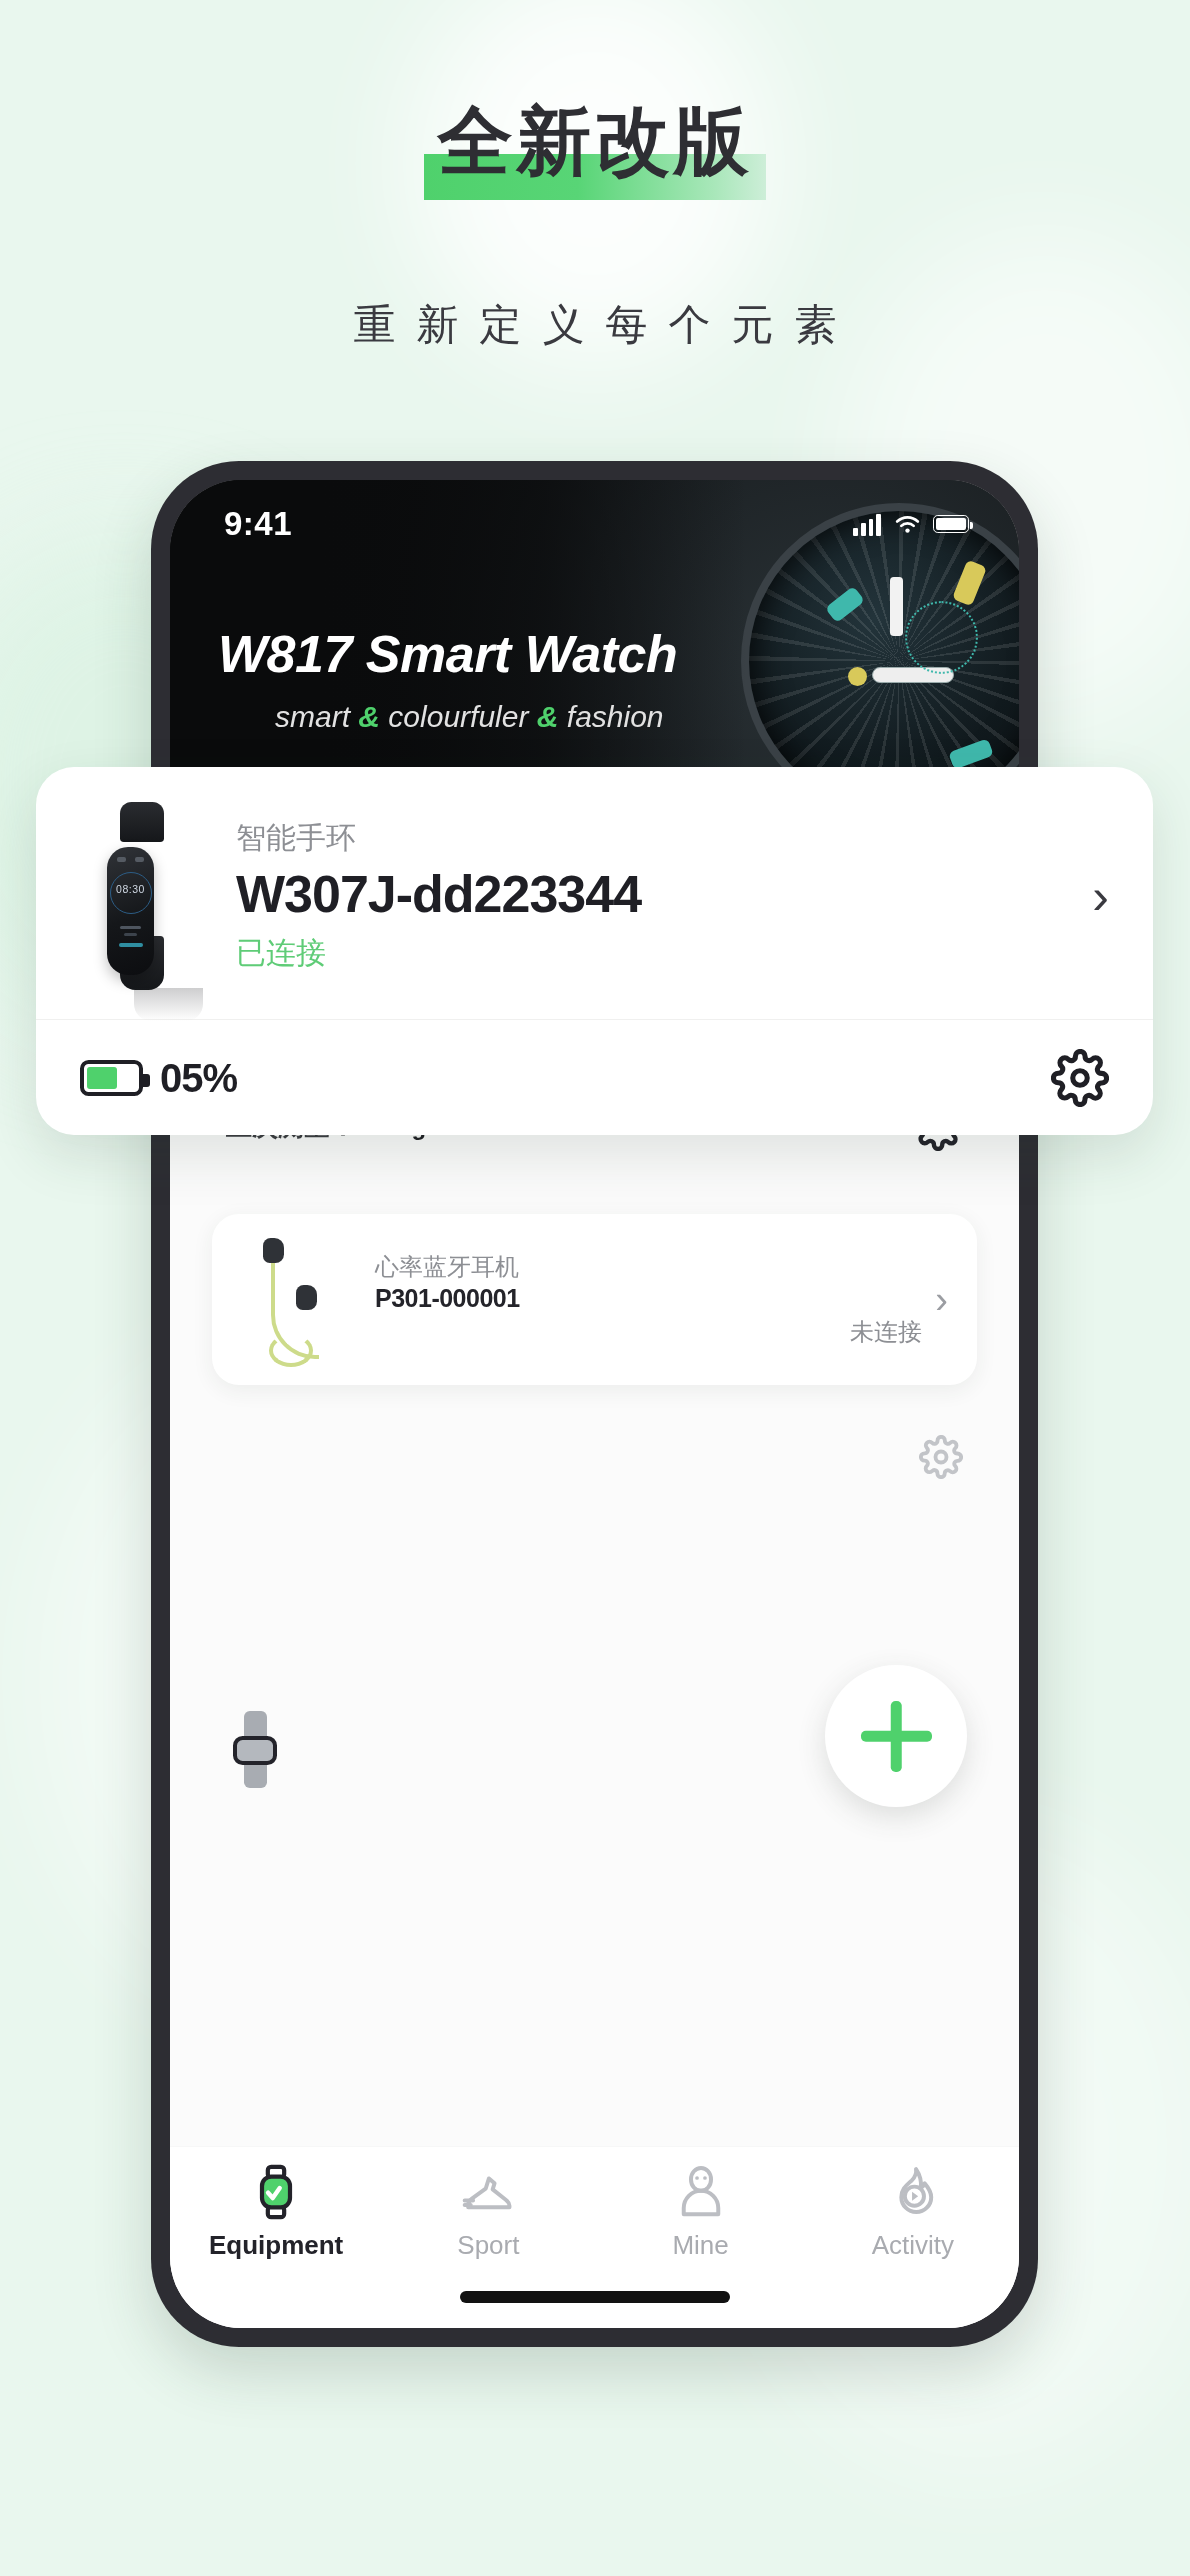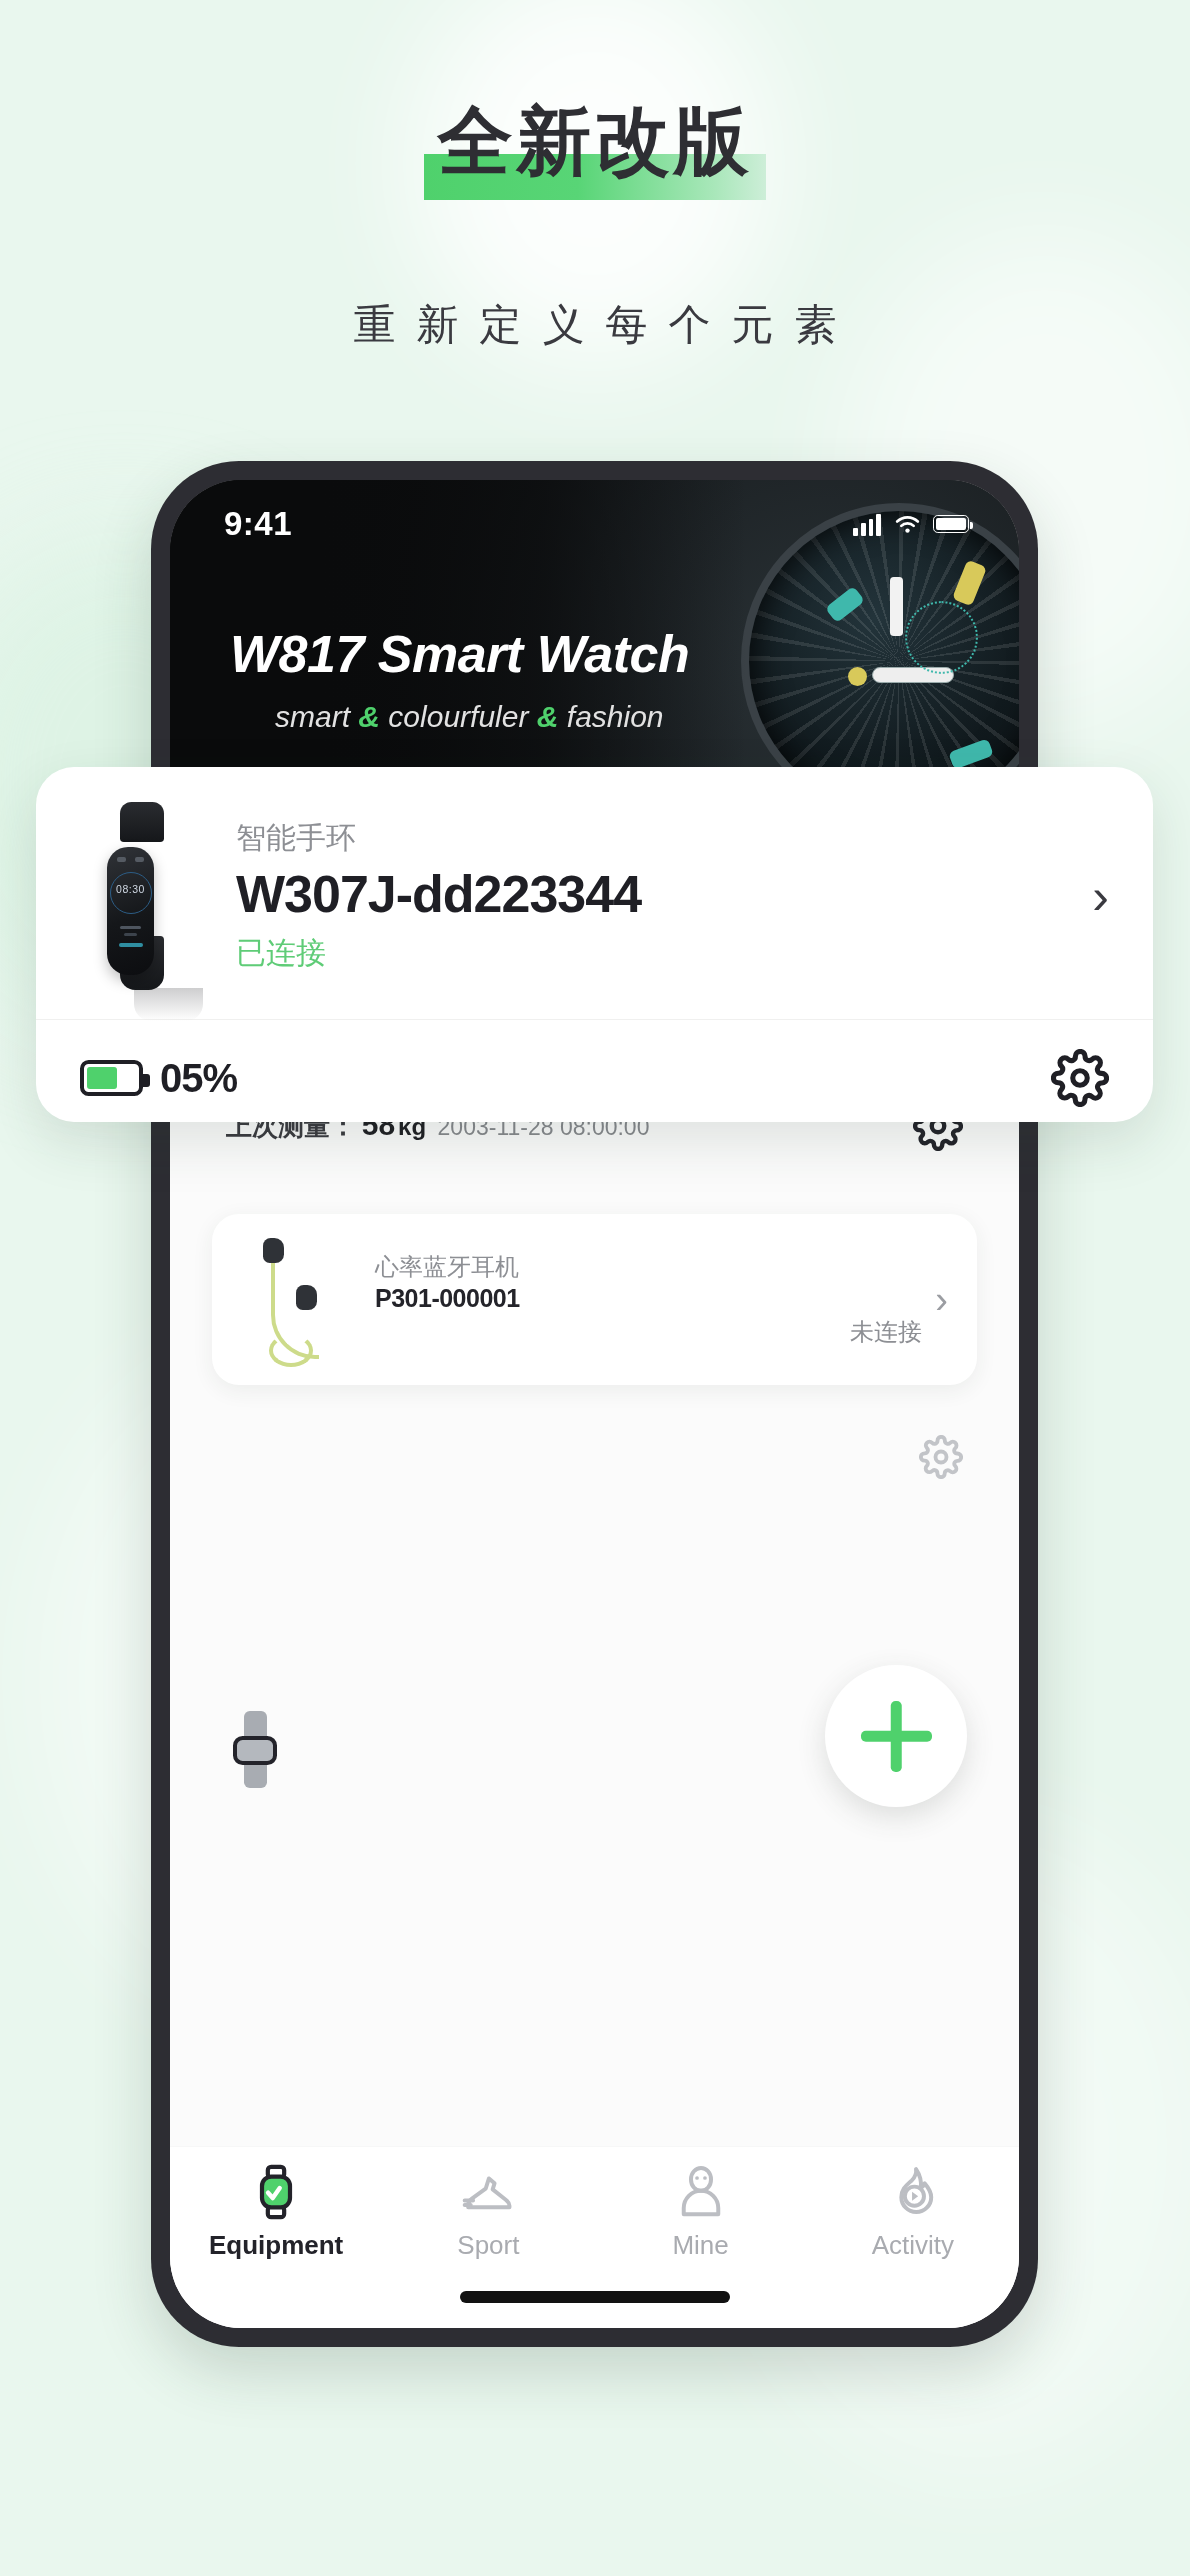--- a/index.html
+++ b/index.html
@@ -95,21 +95,21 @@
   .bw-tick { position: absolute; border-radius: 5.8px; }
   .bw-t1 { left: 26%; top: 28%; width: 36px; height: 19px; background: #3fb8ac; transform: rotate(-38deg); }
   .bw-t2 { right: 23%; top: 17%; width: 21px; height: 42px; background: #d8c95a; transform: rotate(22deg); }
   .bw-t3 { left: 47%; top: 22%; width: 12.5px; height: 59px; background: #f2f2f2; border-radius: 3.8px; }
   .bw-t4 { left: 41%; top: 52%; width: 82px; height: 16.3px; background: #eee; border: 1.9px solid #9aa; border-radius: 8.6px; }
   .bw-t5 { left: 33%; top: 52%; width: 19px; height: 19px; border-radius: 50%; background: #d8c95a; }
   .bw-t6 { right: 19%; bottom: 16%; width: 42px; height: 18px; background: #3fb8ac; transform: rotate(-20deg); }
   .bw-sub { position: absolute; left: 52%; top: 30%; width: 73px; height: 73px; border-radius: 50%; border: 2.9px dotted #3fb8ac; }
   .banner-fade { position: absolute; inset: 0; background: linear-gradient(90deg, #0a0b0c 18%, rgba(10,11,12,0.72) 44%, rgba(10,11,12,0) 68%); }
   .banner-title {
-    position: absolute; left: 60px; top: 144px;
+    position: absolute; left: 48px; top: 144px;
     font-size: 52px; font-weight: 700; font-style: italic; color: #fff;
     letter-spacing: -0.5px; z-index: 2; white-space: nowrap;
   }
   .banner-sub {
     position: absolute; left: 105px; top: 220px;
     font-size: 30px; font-style: italic; color: #e2e2e2; z-index: 2; white-space: nowrap;
   }
   .banner-sub .amp { color: #4fd16c; font-weight: 700; }
 
   
@@ -228,21 +228,21 @@
   .band-refl { position: absolute; left: 27px; bottom: -31px; width: 69px; height: 33px;
     background: linear-gradient(180deg, rgba(30,32,36,0.22), rgba(255,255,255,0)); border-radius: 0 0 17px 17px; }
 
   .ov-info { flex: 1 1 auto; min-width: 0; }
   .ov-kind { font-size: 30px; color: #8d8f94; margin-bottom: 7.7px; }
   .ov-name { font-size: 52px; font-weight: 700; color: #1f1f25; letter-spacing: -1px; line-height: 1.1; }
   .ov-state { font-size: 30px; color: #5fcc77; margin-top: 9.6px; }
   .ov-chev { flex: 0 0 auto; font-size: 50px; color: #3a3a40; font-weight: 300; padding-left: 19px; }
 
   .ov-divider { height: 1px; background: #f0f0ef; margin: 0 0 0 0; }
-  .ov-bottom { display: flex; align-items: center; justify-content: space-between; padding: 29px 44px 15px 44px; }
+  .ov-bottom { display: flex; align-items: center; justify-content: space-between; padding: 29px 44px 28px 44px; }
   .batt-group { display: flex; align-items: center; gap: 17px; }
   .batt-big { width: 63px; height: 36px; border: 4.8px solid #1f1f25; border-radius: 8.6px; position: relative; padding: 2.9px; }
   .batt-big::after { content:""; position:absolute; right:-10.5px; top:9.6px; width:6.7px; height:13.4px; background:#1f1f25; border-radius:0 2.9px 2.9px 0; }
   .batt-big i { display:block; width: 62%; height:100%; background:#4fd16c; border-radius:2.9px; }
   .batt-pct { font-size: 40px; font-weight: 700; color: #1f1f25; letter-spacing: -1px; }
   .ov-gear { width: 58px; height: 58px; }
 </style>
 </head>
 <body>
 

